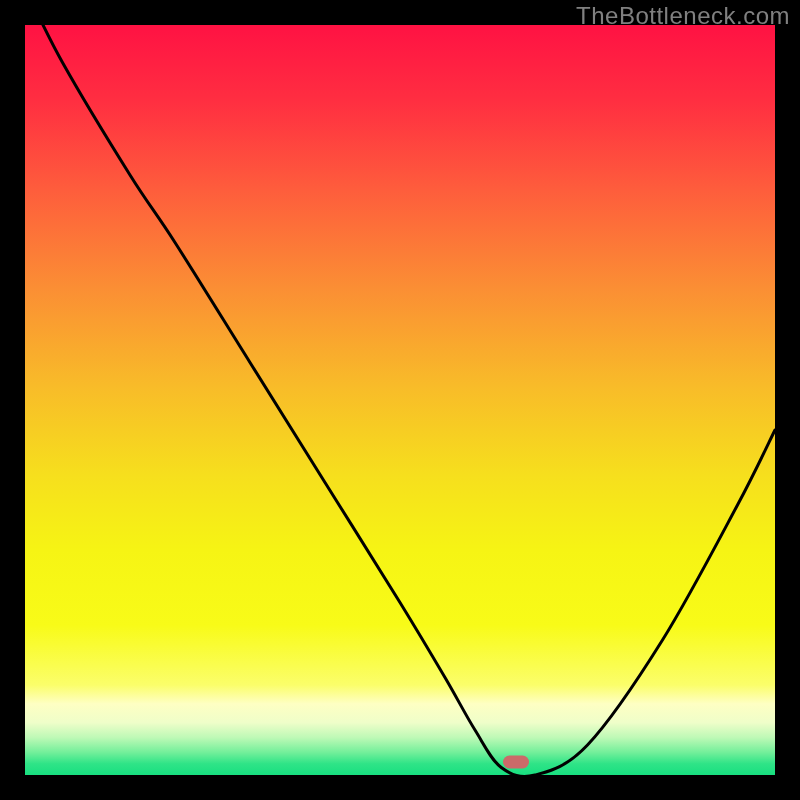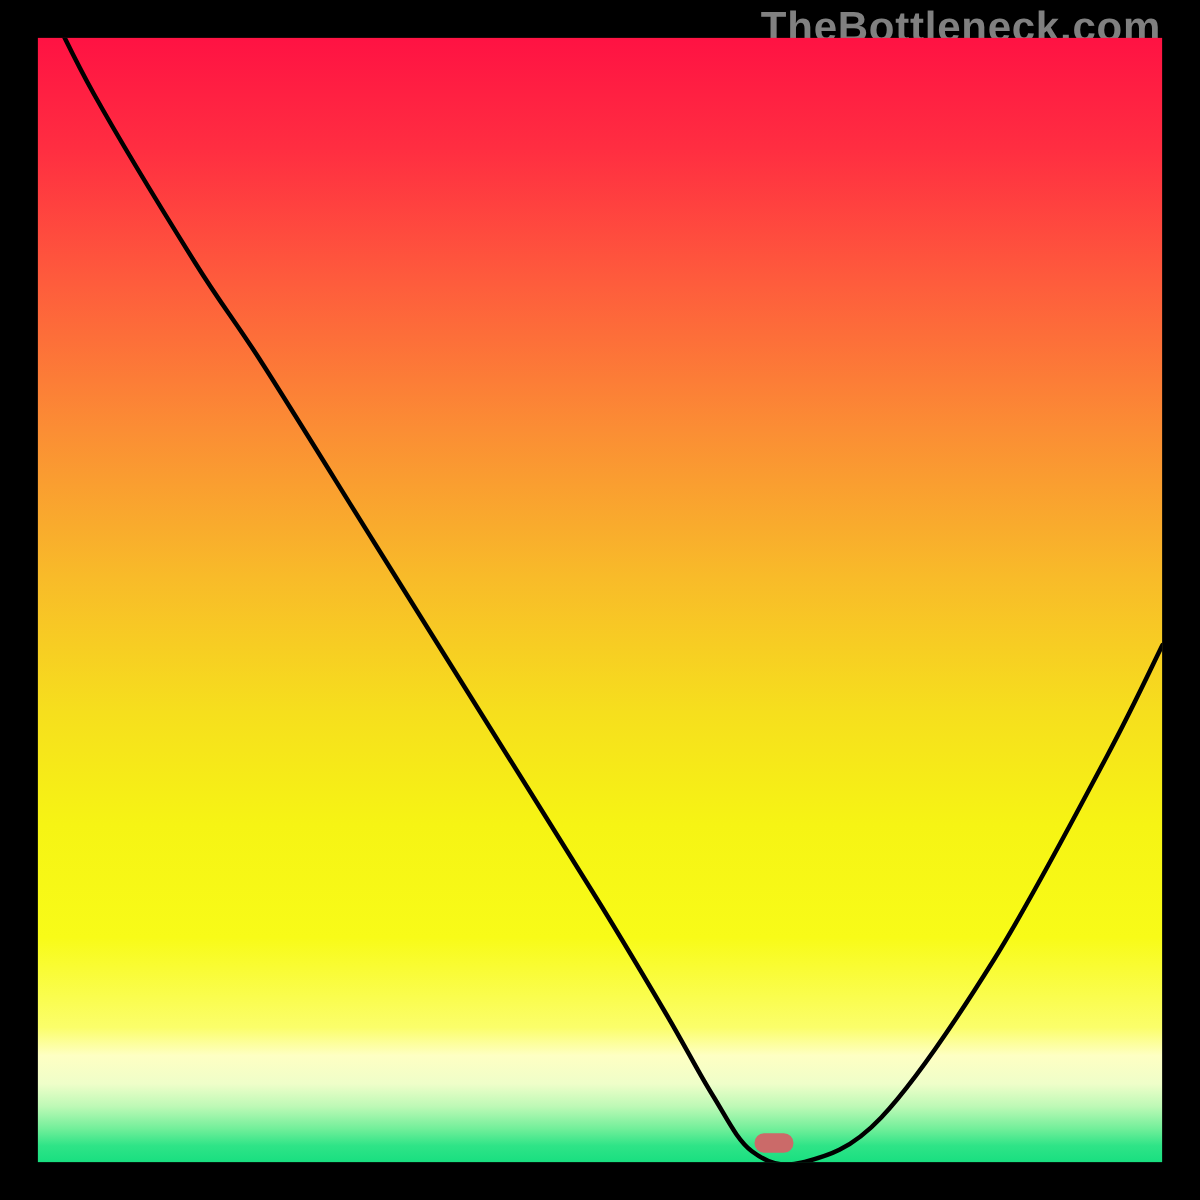--- a/index.html
+++ b/index.html
@@ -6,24 +6,24 @@
   html, body { width: 800px; height: 800px; background: #000; overflow: hidden; }
   .frame {
     position: relative;
     width: 800px;
     height: 800px;
     background: #000;
   }
   .watermark {
     position: absolute;
     top: 2px;
-    right: 26px;
+    right: 10px;
     font-family: Arial, Helvetica, sans-serif;
-    font-size: 28px;
-    font-weight: 700;
+    font-size: 24px;
+    font-weight: 400;
     color: #808080;
     letter-spacing: 0.5px;
   }
   .plot {
     position: absolute;
     left: 25px;
     top: 25px;
     width: 750px;
     height: 750px;
     overflow: hidden;

